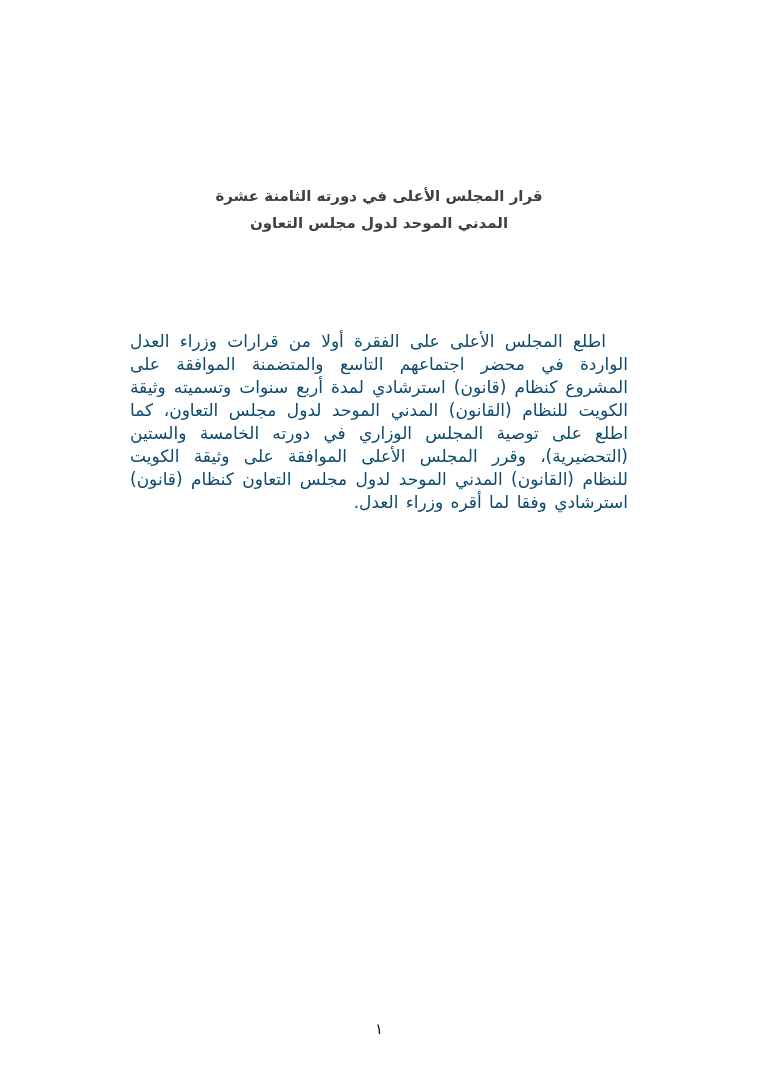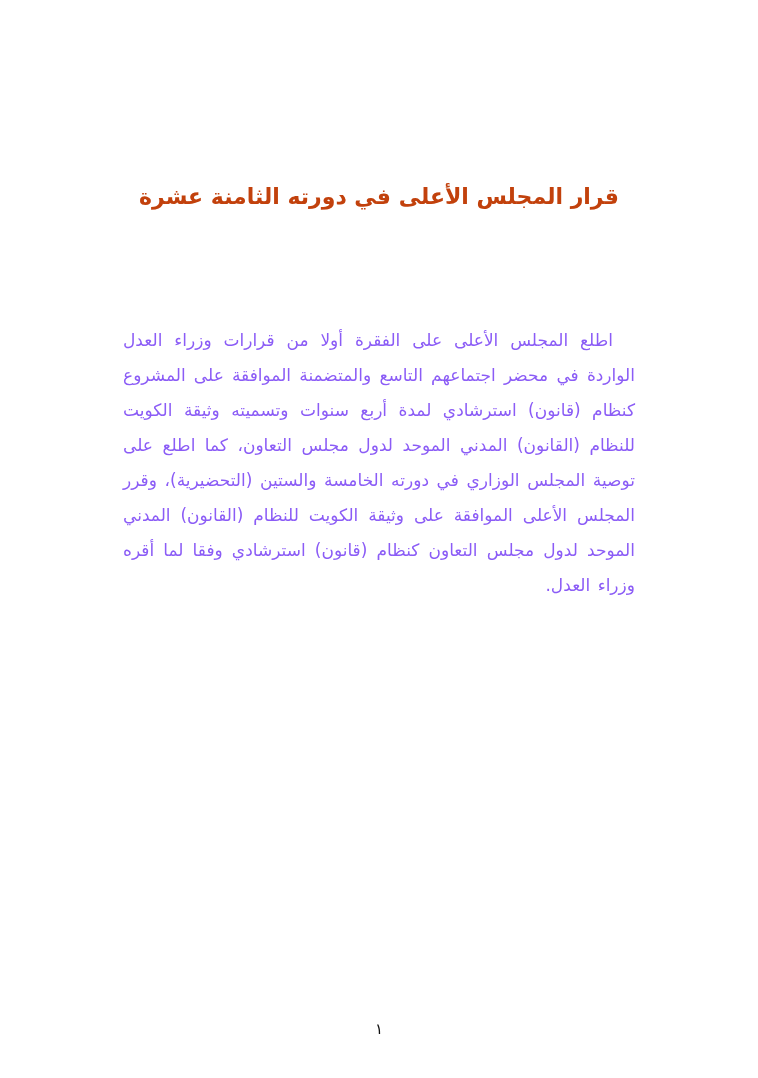--- a/index.html
+++ b/index.html
@@ -21,39 +21,39 @@
   }
   .title-block {
     position: absolute;
     top: 183px;
     right: 0;
     left: 0;
     text-align: center;
   }
   .title-line {
     font-weight: bold;
-    font-size: 22px;
+    font-size: 15px;
     line-height: 27px;
-    color: #c2410c;
+    color: #404040;
     letter-spacing: 0;
   }
   .body-block {
     position: absolute;
     top: 318px;
     right: 118px;
     width: 522px;
   }
   .body-paragraph {
-    margin: 5px;
+    margin: 12px;
     font-size: 17px;
-    line-height: 35px;
+    line-height: 23px;
     text-align: justify;
     text-justify: inter-word;
     text-indent: 22px;
-    color: #8b5cf6;
+    color: #0c4a6e;
     word-spacing: 2px;
   }
   .footer {
     position: absolute;
     bottom: 40px;
     right: 0;
     left: 0;
     text-align: center;
   }
   .page-number {
@@ -61,20 +61,21 @@
     color: #111111;
   }
 </style>
 </head>
 <body>
 
 <div class="page">
 
   <div class="title-block">
     <div class="title-line">قرار المجلس الأعلى في دورته الثامنة عشرة</div>
+    <div class="title-line">المدني الموحد لدول مجلس التعاون</div>
   </div>
 
   <div class="body-block">
     <p class="body-paragraph">اطلع المجلس الأعلى على الفقرة أولا من قرارات وزراء العدل الواردة في محضر اجتماعهم التاسع والمتضمنة الموافقة على المشروع كنظام (قانون) استرشادي لمدة أربع سنوات وتسميته وثيقة الكويت للنظام (القانون) المدني الموحد لدول مجلس التعاون، كما اطلع على توصية المجلس الوزاري في دورته الخامسة والستين (التحضيرية)، وقرر المجلس الأعلى الموافقة على وثيقة الكويت للنظام (القانون) المدني الموحد لدول مجلس التعاون كنظام (قانون) استرشادي وفقا لما أقره وزراء العدل.</p>
   </div>
 
   <div class="footer">
     <span class="page-number">١</span>
   </div>
 

